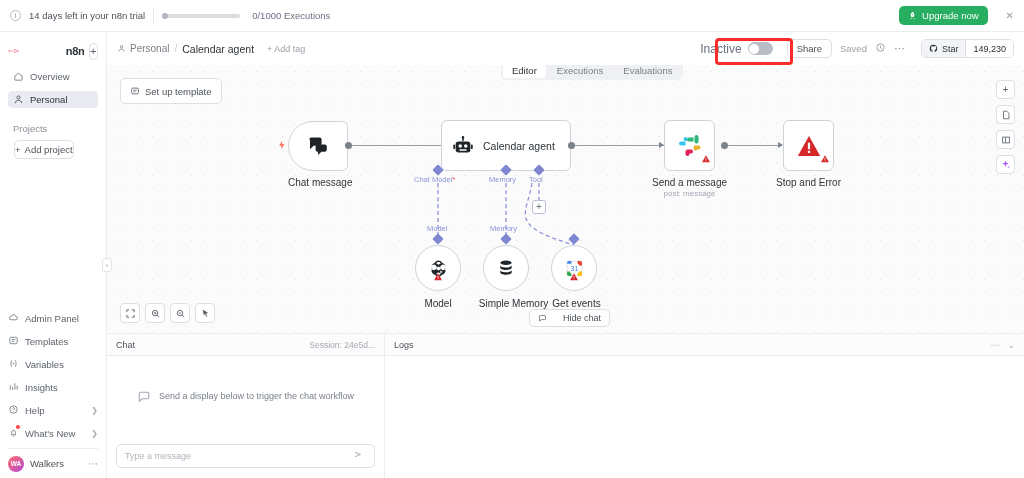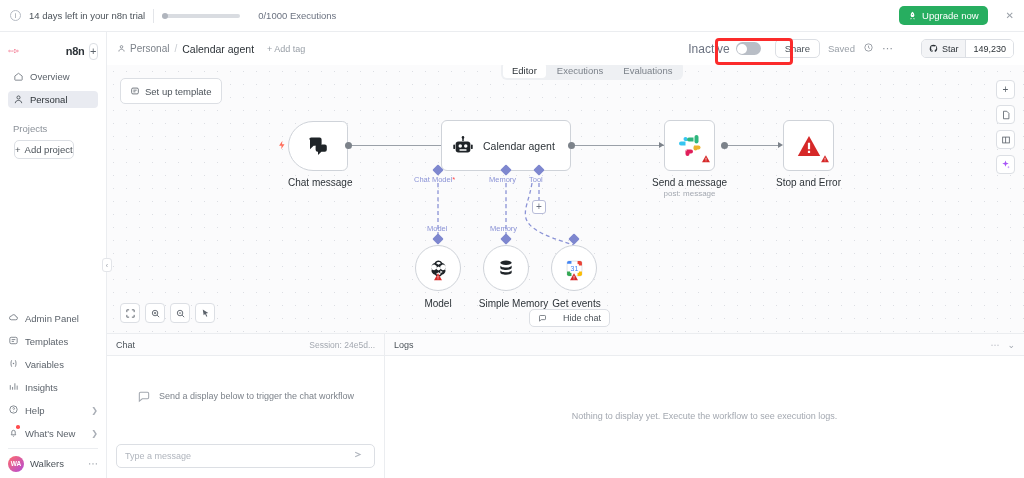--- a/index.html
+++ b/index.html
@@ -16,21 +16,21 @@
     background: #fff; border-bottom: 1px solid #ebedf0;
     display: flex; align-items: center; padding: 0 10px; gap: 8px;
     font-size: 9.5px; color: #6b7280;
   }
   .banner .info-ic {
     width: 11px; height: 11px; border: 1px solid #b6bbc4; border-radius: 50%;
     color: #9aa0a8; font-size: 8px; line-height: 9px; text-align: center;
   }
   .banner .trial-txt { color: #4b5259; font-size: 9.5px; }
   .vdiv { width: 1px; height: 14px; background: #e3e5e9; }
-  .progwrap { display: flex; align-items: center; gap: 18px; }
+  .progwrap { display: flex; align-items: center; gap: 12px; }
   .progbar {
     position: relative; width: 78px; height: 4px; border-radius: 3px; background: #d9dce1;
   }
   .progbar .dot {
     position: absolute; left: 0; top: -1px; width: 6px; height: 6px;
     border-radius: 50%; background: #b0b5bd;
   }
   .execs { font-size: 9.5px; color: #6b7280; }
   .upg-btn {
     margin-left: auto; display: flex; align-items: center; gap: 5px;
@@ -120,21 +120,21 @@
   }
   .share-btn {
     height: 19px; padding: 0 9px; border: 1px solid #dcdfe4; border-radius: 5px;
     background: #fff; font-size: 9.5px; color: #4b5259; cursor: pointer;
     font-family: "Liberation Sans", sans-serif;
   }
   .saved-txt { font-size: 9.5px; color: #9aa0a8; }
   .ic-btn { color: #8b9199; font-size: 11px; cursor: pointer; }
   .star-group {
     display: flex; align-items: stretch; border: 1px solid #dcdfe4; border-radius: 5px;
-    overflow: hidden; height: 19px; margin-left: 20px; justify-content: flex-end;
+    overflow: hidden; height: 19px; margin-left: 8px; justify-content: flex-end;
   }
   .star-left {
     display: flex; align-items: center; gap: 4px; background: #f3f4f6;
     padding: 0 7px; font-size: 9px; color: #2d3338; cursor: pointer;
   }
   .star-count {
     display: flex; align-items: center; padding: 0 7px; background: #fff;
     font-size: 9px; color: #2d3338; border-left: 1px solid #dcdfe4;
   }
 
@@ -669,19 +669,16 @@
     </div>
 
     <div class="logs-panel">
       <div class="panel-hdr">
         <span>Logs</span>
         <span class="hdr-icons">
           <span>⋯</span>
           <span>⌄</span>
         </span>
       </div>
-      <div class="logs-body">
-        <div class="logs-empty">Nothing to display yet. Execute the workflow to see execution logs.</div>
-      </div>
     </div>
   </div>
 
 </div>
 
 </body></html>

